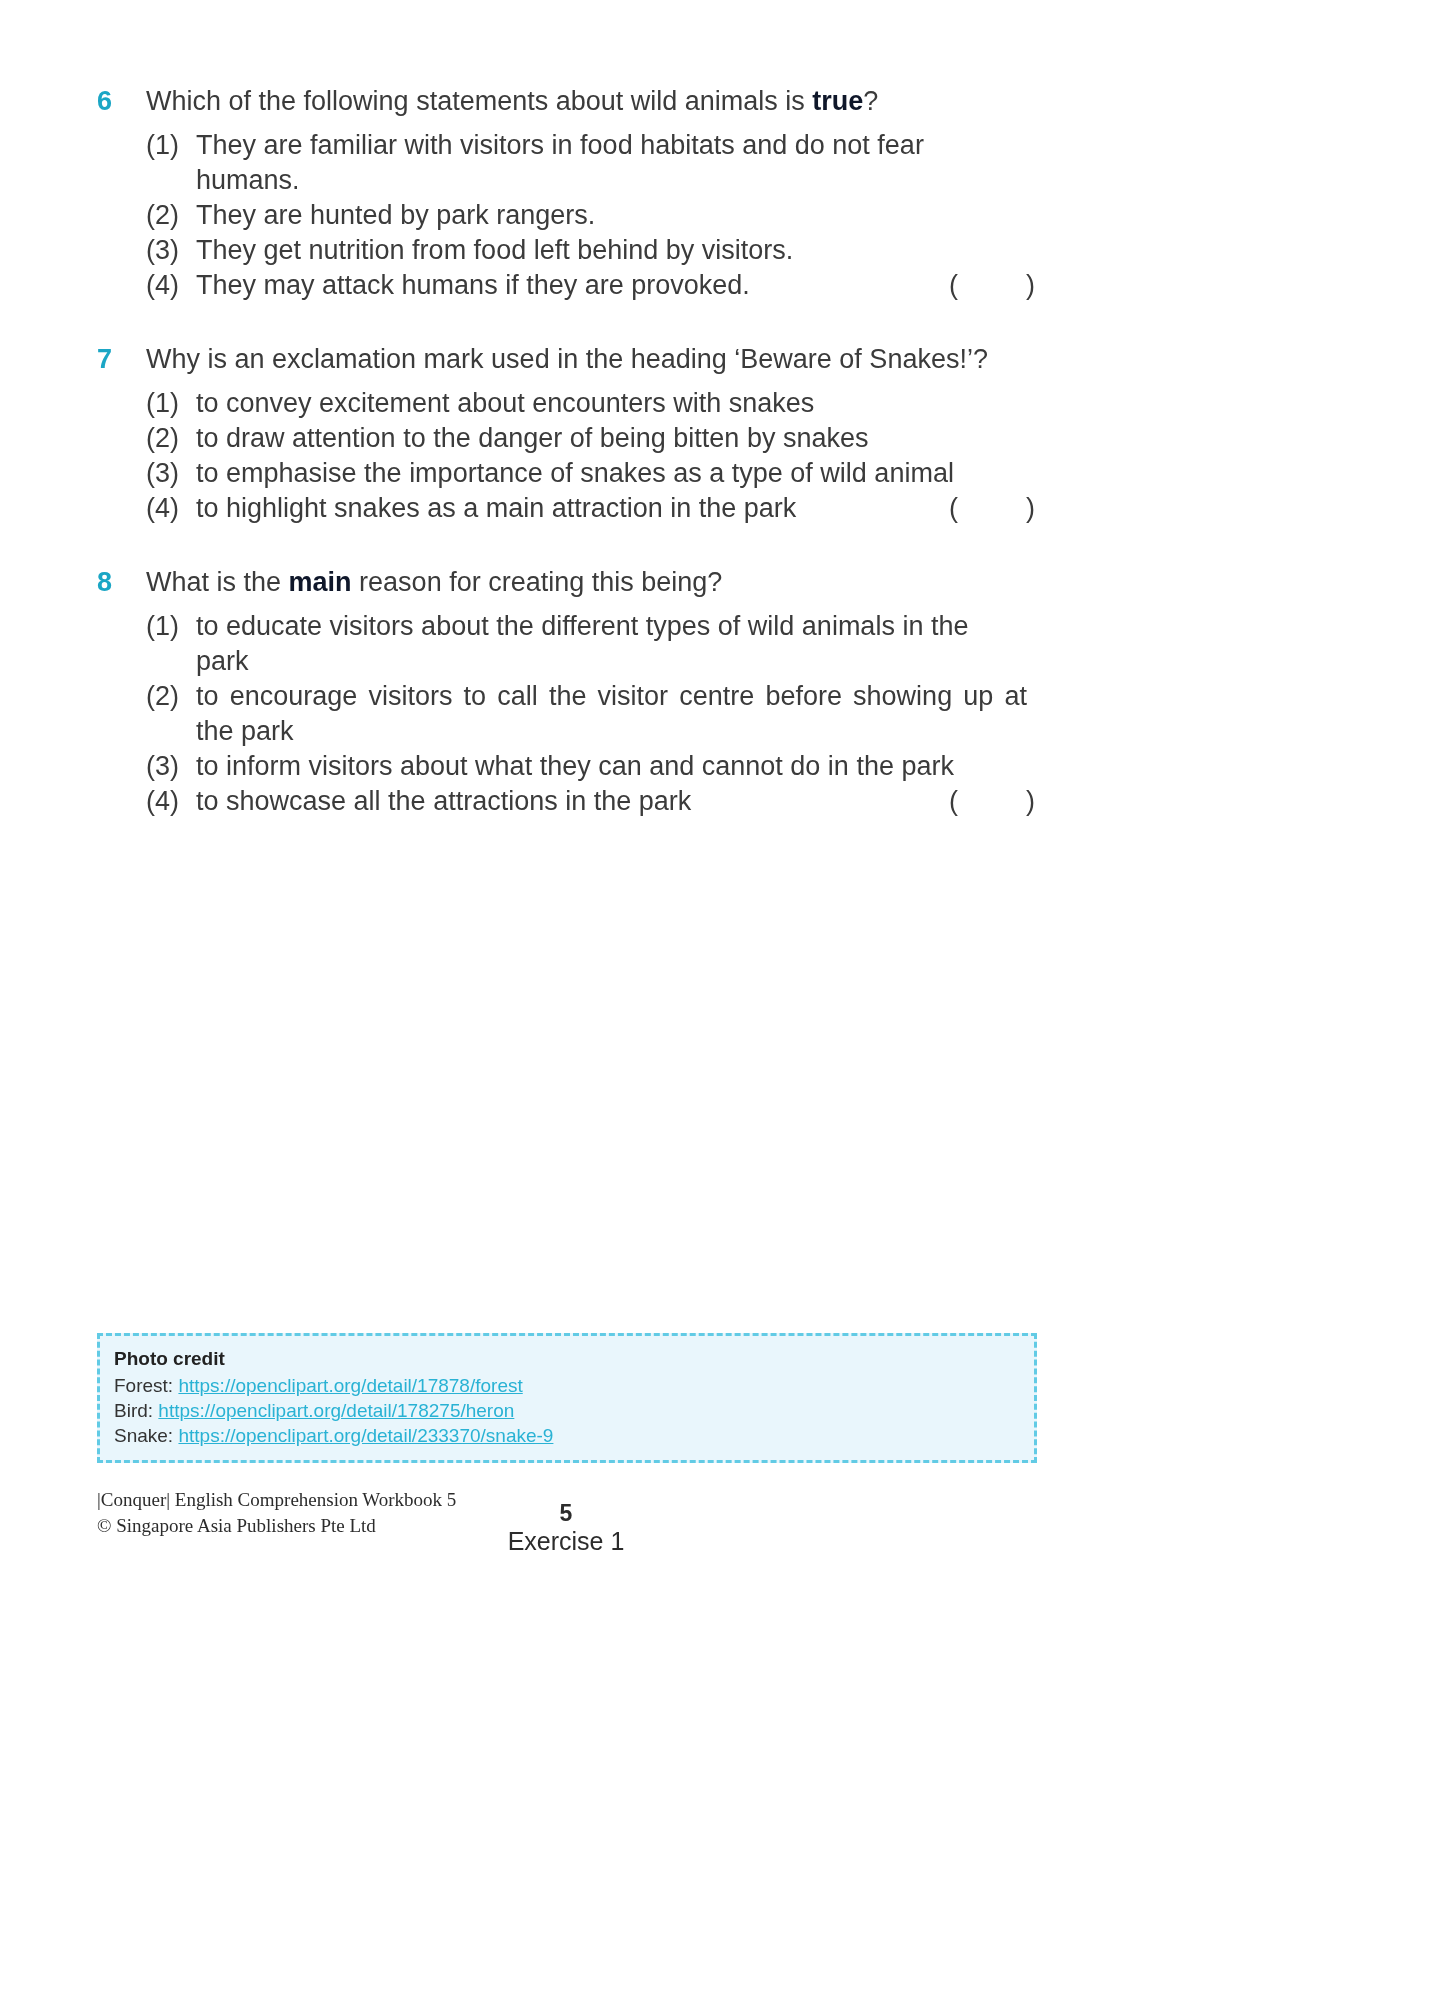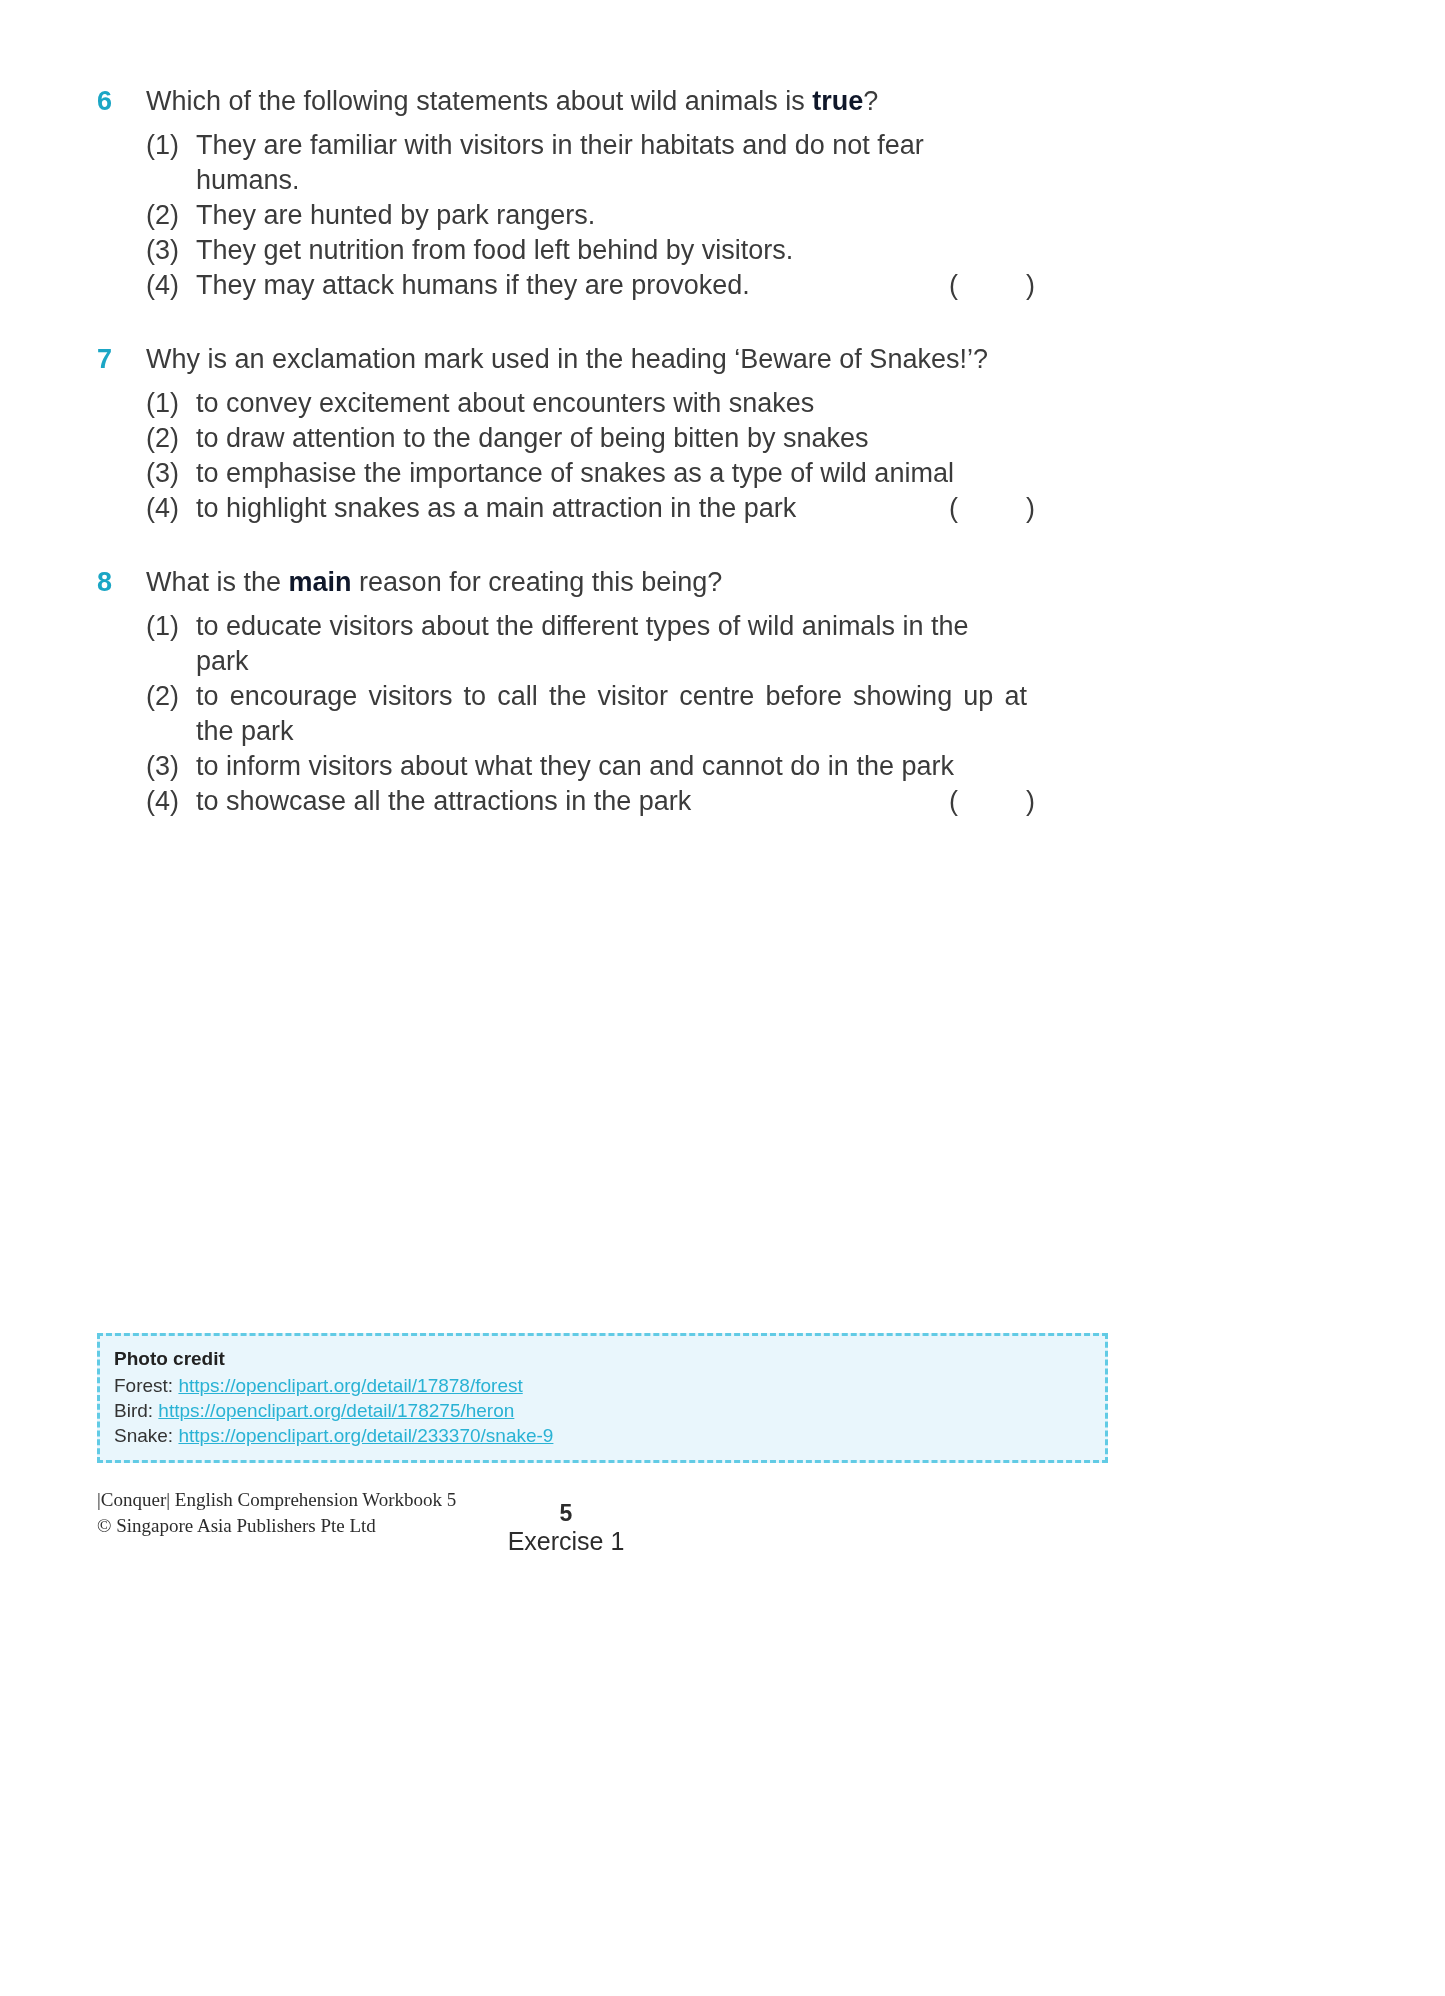--- a/index.html
+++ b/index.html
@@ -58,21 +58,21 @@
     flex-shrink: 0;
     display: flex;
     justify-content: space-between;
     align-self: flex-end;
   }
   
   .photo-credit {
     position: absolute;
     left: 97px;
     top: 1333px;
-    width: 1011px;
+    width: 940px;
     box-sizing: border-box;
     background: #e9f6fc;
     border: 3px dashed #62cbe5;
     padding: 10px 14px 12px 14px;
     font-size: 19px;
     line-height: 25px;
     color: #333333;
   }
   .photo-credit .pc-title {
     font-weight: bold;
@@ -120,21 +120,21 @@
   <div class="content">
 
     <section class="question">
       <div class="q-head">
         <span class="q-num">6</span>
         <span class="q-text"><span>Which of the following statements about wild animals is </span><b>true</b><span>?</span></span>
       </div>
       <div class="options">
         <div class="option">
           <span class="opt-num">(1)</span>
-          <span class="opt-text">They are familiar with visitors in their habitats and do not fear humans.</span>
+          <span class="opt-text">They are familiar with visitors in food habitats and do not fear humans.</span>
         </div>
         <div class="option">
           <span class="opt-num">(2)</span>
           <span class="opt-text">They are hunted by park rangers.</span>
         </div>
         <div class="option">
           <span class="opt-num">(3)</span>
           <span class="opt-text">They get nutrition from food left behind by visitors.</span>
         </div>
         <div class="option">

